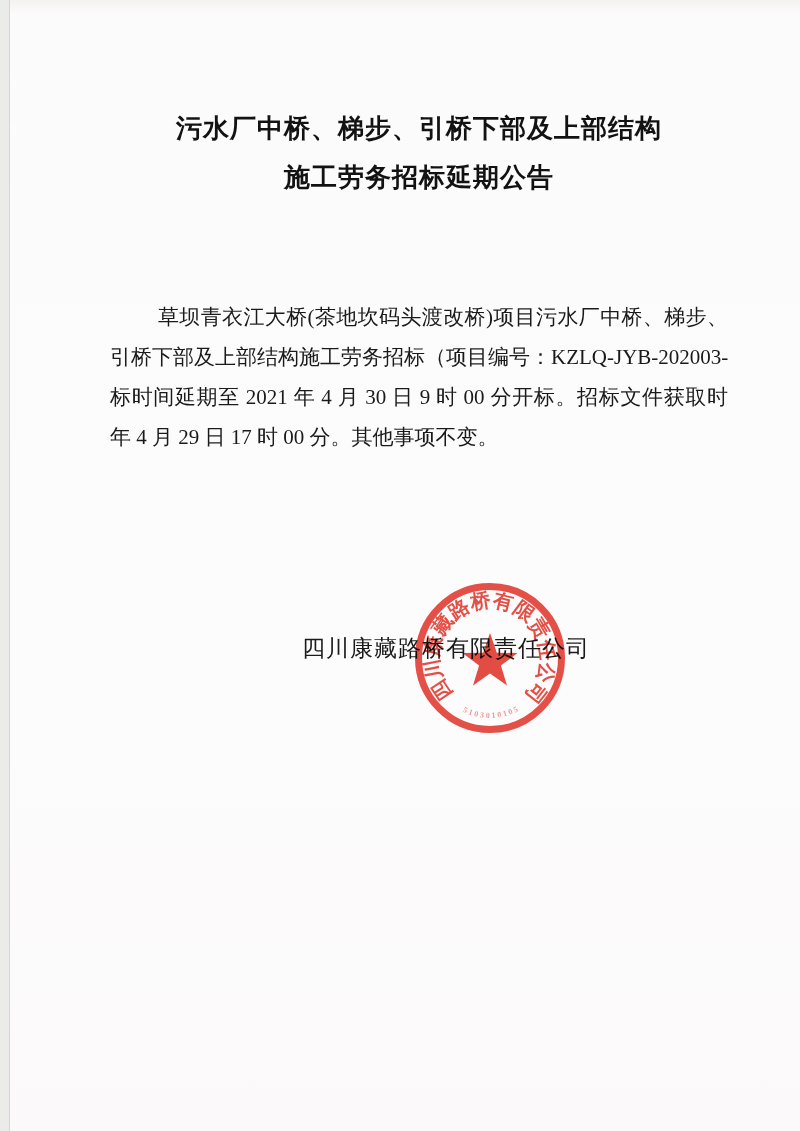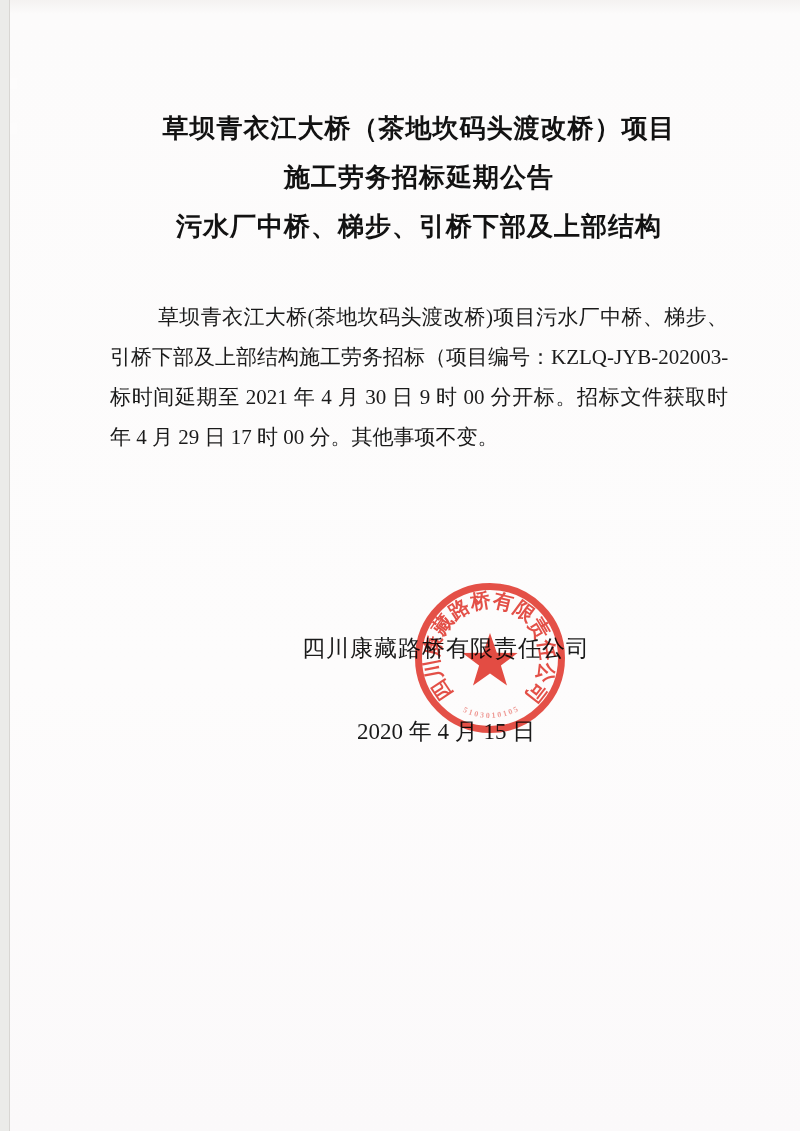--- a/index.html
+++ b/index.html
@@ -59,35 +59,33 @@
   }
 </style>
 </head>
 <body>
 
 <div class="page">
   <div class="edge-nick nick-1"></div>
   <div class="edge-nick nick-2"></div>
 
   <div class="doc-title">
-    <div>草坝青衣江大桥（茶地坎码头渡改桥）项目</div>
+    <div>污水厂中桥、梯步、引桥下部及上部结构</div>
     <div>施工劳务招标延期公告</div>
-    <div>污水厂中桥、梯步、引桥下部及上部结构</div>
   </div>
 
 
   <div class="body-text">
     <div class="body-line indent">草坝青衣江大桥(茶地坎码头渡改桥)项目污水厂中桥、梯步、</div>
     <div class="body-line">引桥下部及上部结构施工劳务招标（项目编号：KZLQ-JYB-202003-</div>
     <div class="body-line">标时间延期至 2021 年 4 月 30 日 9 时 00 分开标。招标文件获取时</div>
     <div class="body-line last">年 4 月 29 日 17 时 00 分。其他事项不变。</div>
   </div>
 
   <div class="sig-company">四川康藏路桥有限责任公司</div>
-  <div class="sig-date">2020 年 4 月 15 日</div>
 
   <svg class="seal" viewBox="-80 -80 160 160">
     <circle cx="0" cy="0" r="71.5" fill="none" stroke="#df2318" stroke-width="7" opacity="0.88"></circle>
     <polygon transform="translate(0,4)" fill="#df2318" opacity="0.9" points="0,-29 6.8,-9.3 27.6,-9.0 10.9,3.6 17.0,23.5 0,11.5 -17.0,23.5 -10.9,3.6 -27.6,-9.0 -6.8,-9.3"></polygon>
     <defs>
       <path id="seal-arc" d="M -36.06 36.06 A 51 51 0 1 1 36.06 36.06" fill="none"></path>
       <path id="seal-serial-arc" d="M -29.1 52.5 A 60 60 0 0 0 29.1 52.5" fill="none"></path>
     </defs>
     <text font-size="20" fill="#df2318" opacity="0.88" letter-spacing="0.3">
       <textPath href="#seal-arc" startOffset="0">四川康藏路桥有限责任公司</textPath>

